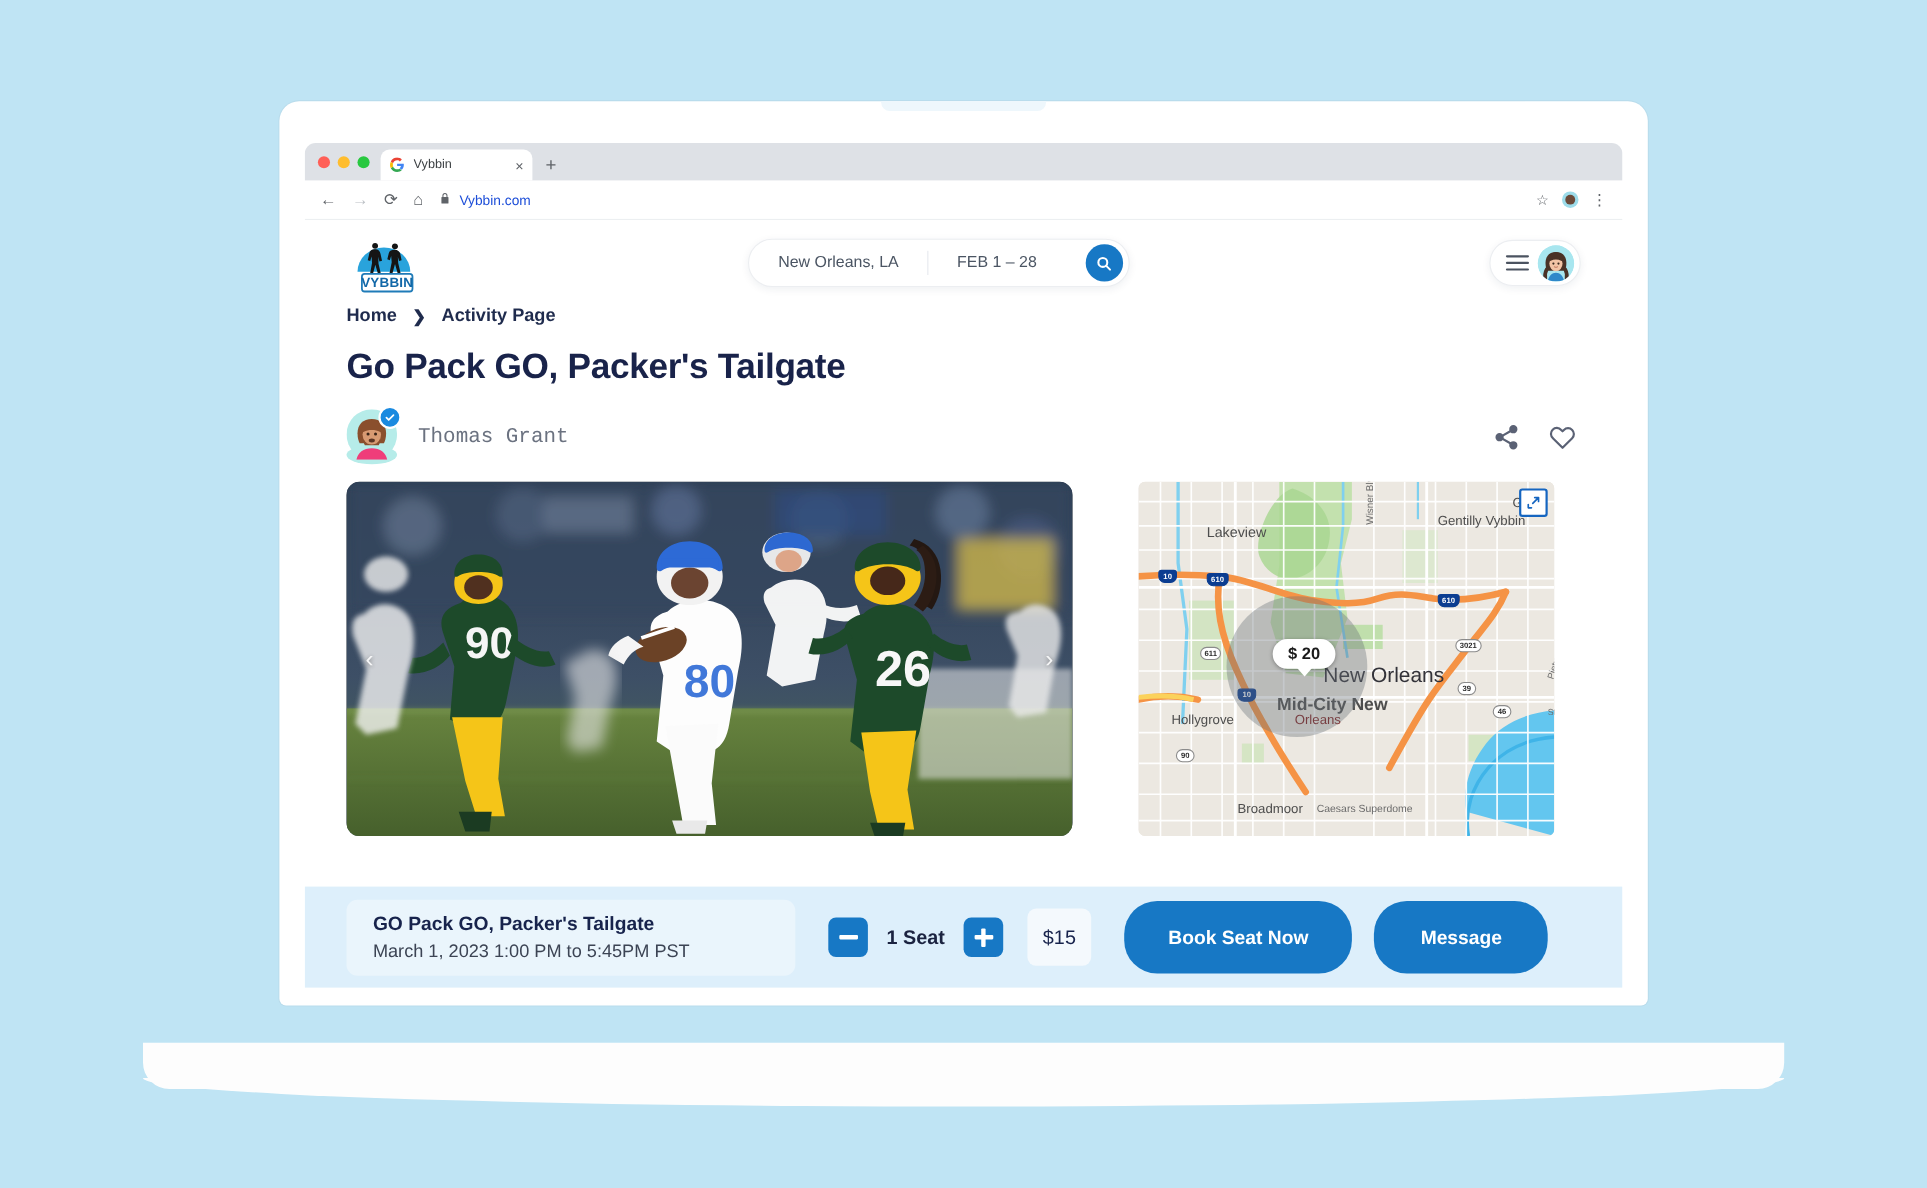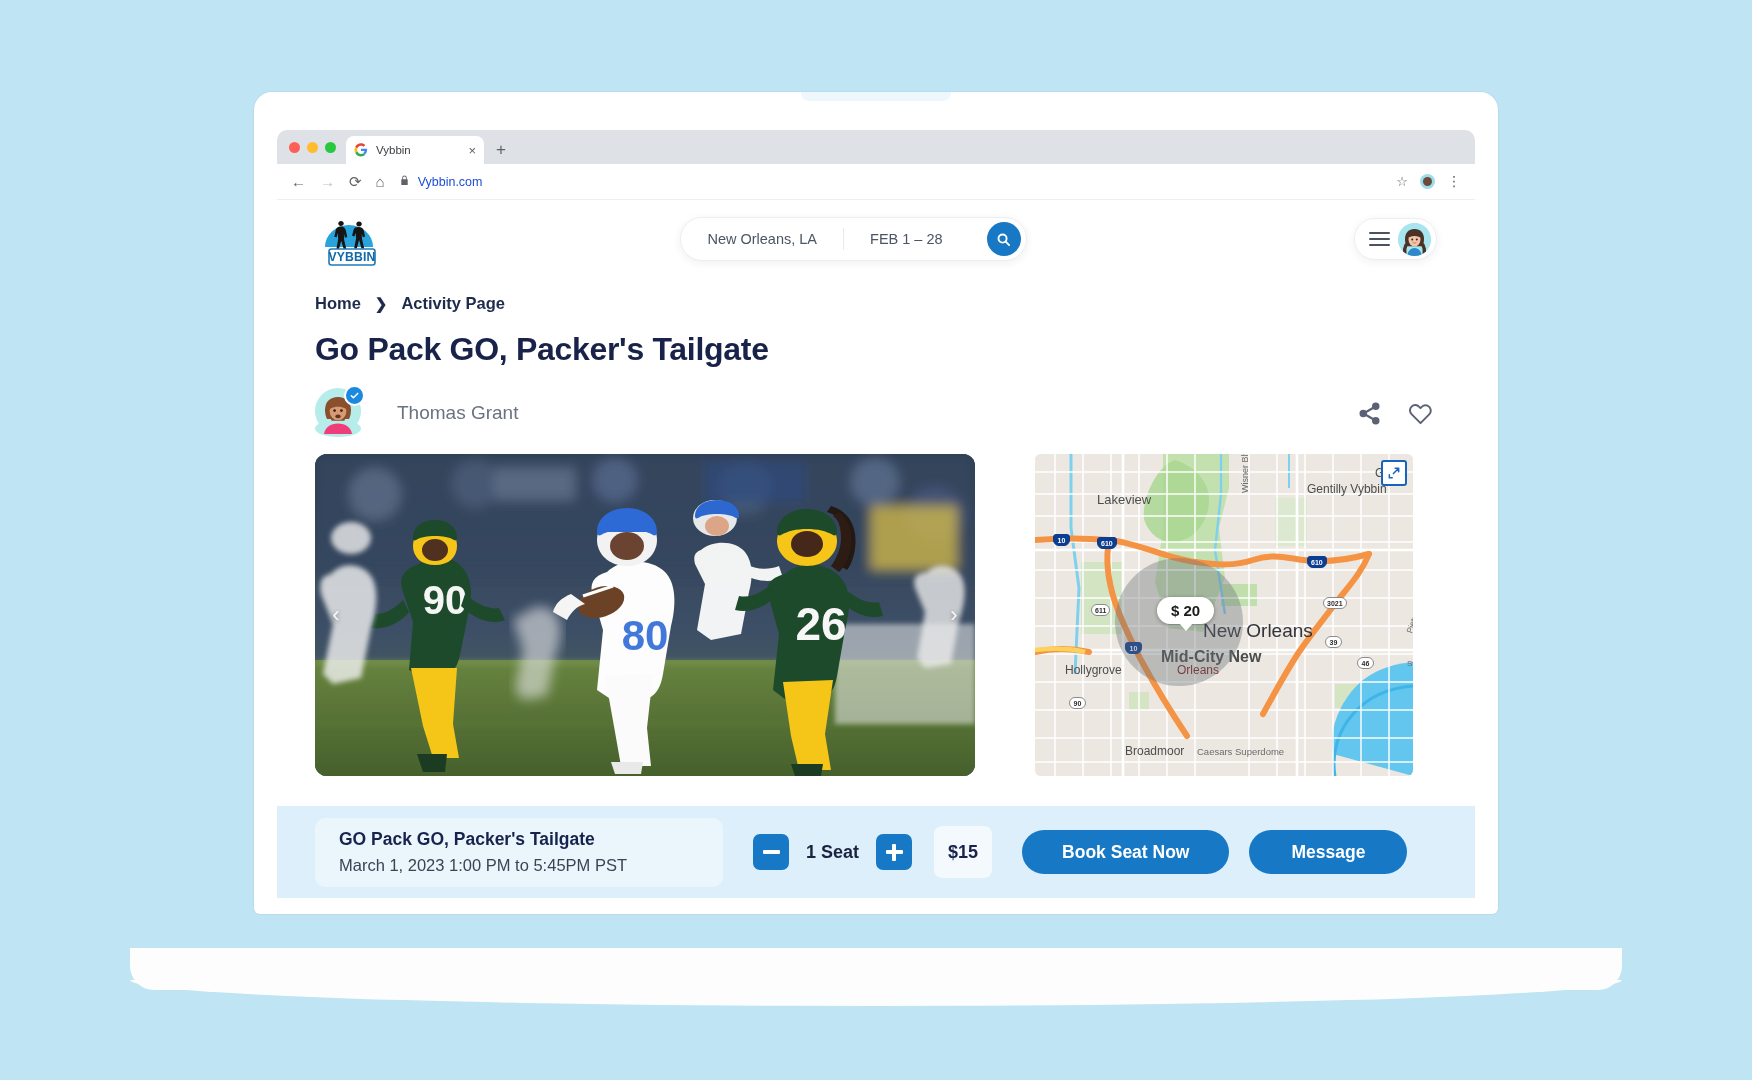--- a/index.html
+++ b/index.html
@@ -127,21 +127,21 @@
   }
   .burger { display:flex; flex-direction:column; gap:3.5px; }
   .burger i { display:block; width:21px; height:2.6px; background:#4b5360; border-radius:2px;}
   .av {
     width:33px;height:33px;border-radius:50%;
     background:#a8e6ef; position:relative; overflow:hidden; flex:0 0 33px;
   }
 
   
   .content { padding: 0 38px; }
-  .crumbs { display:flex; align-items:center; gap:14px; margin-top: 16px; }
+  .crumbs { display:flex; align-items:center; gap:14px; }
   .crumb {
     font-size: 16.5px; font-weight: bold; color:#1f2b4d;
     text-decoration:none; cursor:pointer;
   }
   .crumb-sep { color:#1f2b4d; font-size:15px; font-weight:bold; }
   .page-title {
     margin-top: 18px; font-size: 32px; font-weight: bold;
     color:#19234a; letter-spacing:-0.3px;
   }
 
@@ -153,21 +153,21 @@
     background:#b6ece9; position:relative; overflow:hidden; flex:0 0 46px;
   }
   .verified {
     position:absolute; right:-4px; top:-3px; width:21px;height:21px;
     border-radius:50%; background:#1a8ae0; display:flex;
     align-items:center;justify-content:center;
     border:2px solid #fff; z-index:3;
   }
   .verified svg{width:11px;height:11px;}
   .author-wrap{position:relative;}
-  .author-name { margin-left:36px; font-size:19px; color:#6b7280; }
+  .author-name { margin-left:19px; font-size:19px; color:#6b7280;font-family:Liberation Mono, monospace; }
   .author-actions { margin-left:auto; display:flex; gap:26px; align-items:center; padding-right:4px;}
   .act-icon { cursor:pointer; color:#5b6275; }
   .act-icon svg { width:25px;height:25px; display:block;}
 
   
   .media-row { margin-top: 18px; display:flex; gap:0; position:relative; }
   .photo {
     width: 660px; height: 322px; border-radius: 12px;
     overflow:hidden; position:relative; flex:0 0 660px;
     background:#26303a;
@@ -245,25 +245,25 @@
   .sbtn .plus{position:relative;width:17px;height:17px;background:none;}
   .sbtn .plus::before,.sbtn .plus::after{
     content:"";position:absolute;background:#fff;border-radius:1px;
   }
   .sbtn .plus::before{left:0;top:6.5px;width:17px;height:4px;}
   .sbtn .plus::after{top:0;left:6.5px;height:17px;width:4px;}
   .seat-count{ font-size:18px;font-weight:bold;color:#1b2340; }
   .price-box{
     margin-left:22px; background:#f4f9fd; border-radius:8px;
     height:52px; min-width:56px; display:flex;align-items:center;justify-content:center;
-    font-size:18px;font-weight:bold;color:#17234c; padding:0 14px;
+    font-size:18px;font-weight:normal;color:#17234c; padding:0 14px;
   }
   .btn-primary{
     margin-left:30px; background:#1778c5; color:#fff; border:none;
-    border-radius:30px; height:44px; padding: 0 40px;
+    border-radius:30px; height:66px; padding: 0 40px;
     font-size:17.5px; font-weight:bold; cursor:pointer;
     font-family:"Liberation Sans",sans-serif;
   }
   .btn-primary.msg{ margin-left:20px; padding:0 42px; }
 </style>
 </head>
 <body>
 
 <div id="laptop-frame">
   <div id="laptop-notch"></div>

